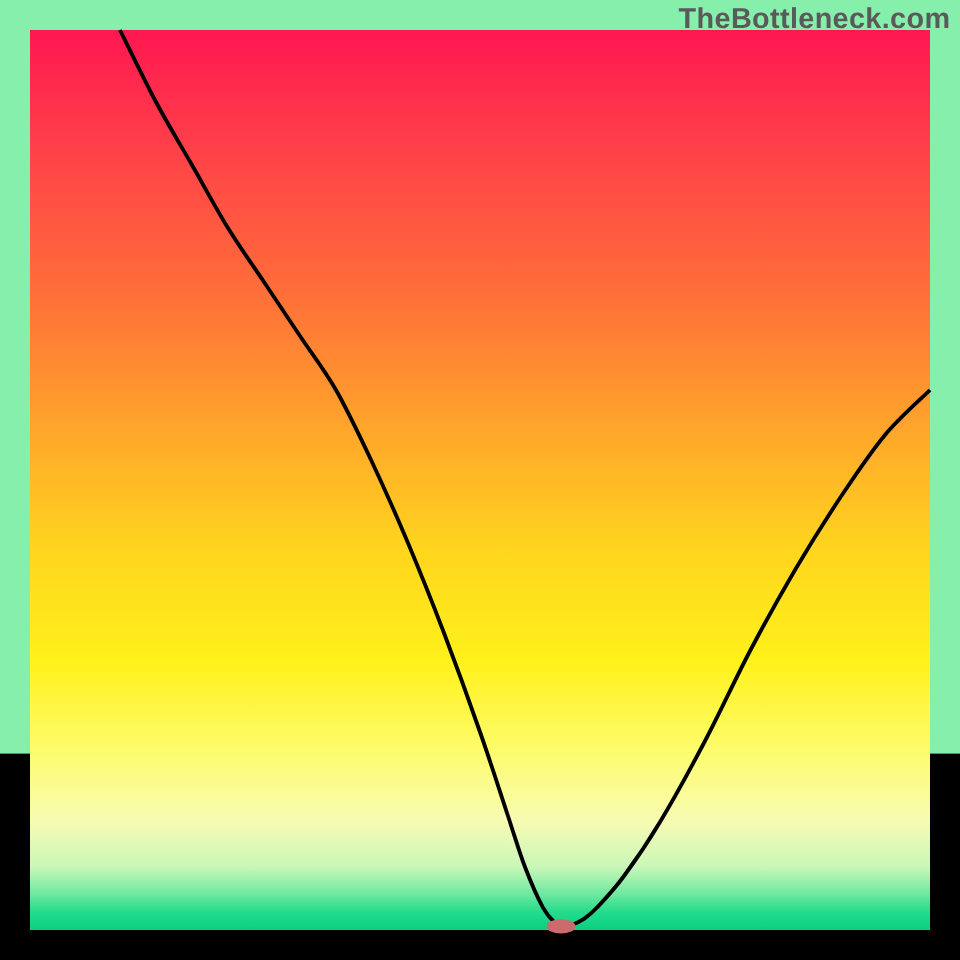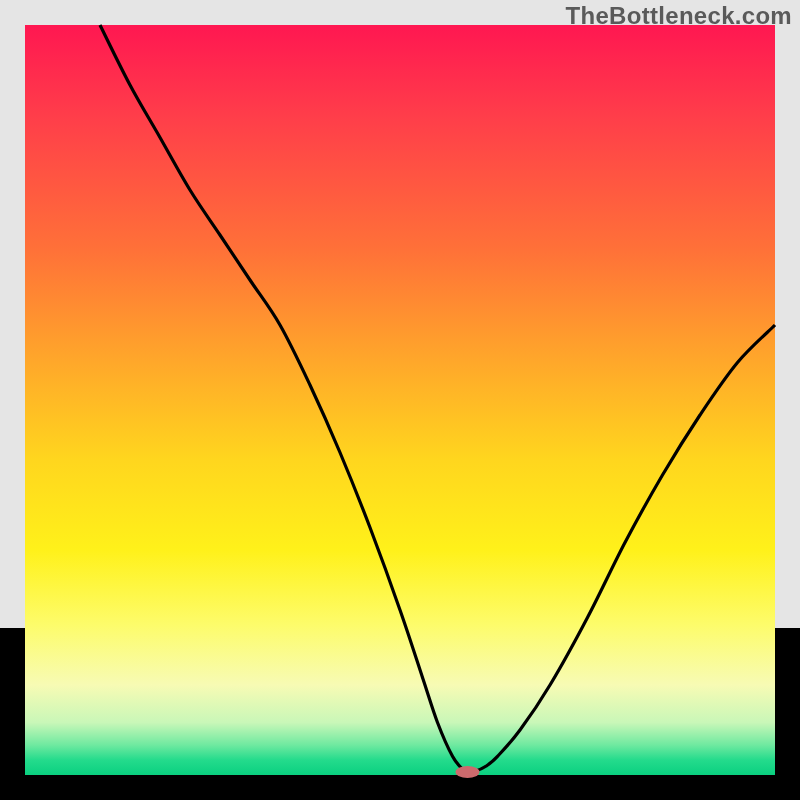--- a/index.html
+++ b/index.html
@@ -7,21 +7,21 @@
     padding: 0;
     width: 800px;
     height: 800px;
     background: #000;
     overflow: hidden;
   }
   .outer {
     position: relative;
     width: 800px;
     height: 628px;
-    background: #e5e5e5;
+    background: #86efac;
   }
   .watermark {
     position: absolute;
     top: 2px;
     right: 8px;
     font-family: Arial, Helvetica, sans-serif;
     font-size: 24px;
     font-weight: bold;
     color: #5a5a5a;
     letter-spacing: 0.3px;

